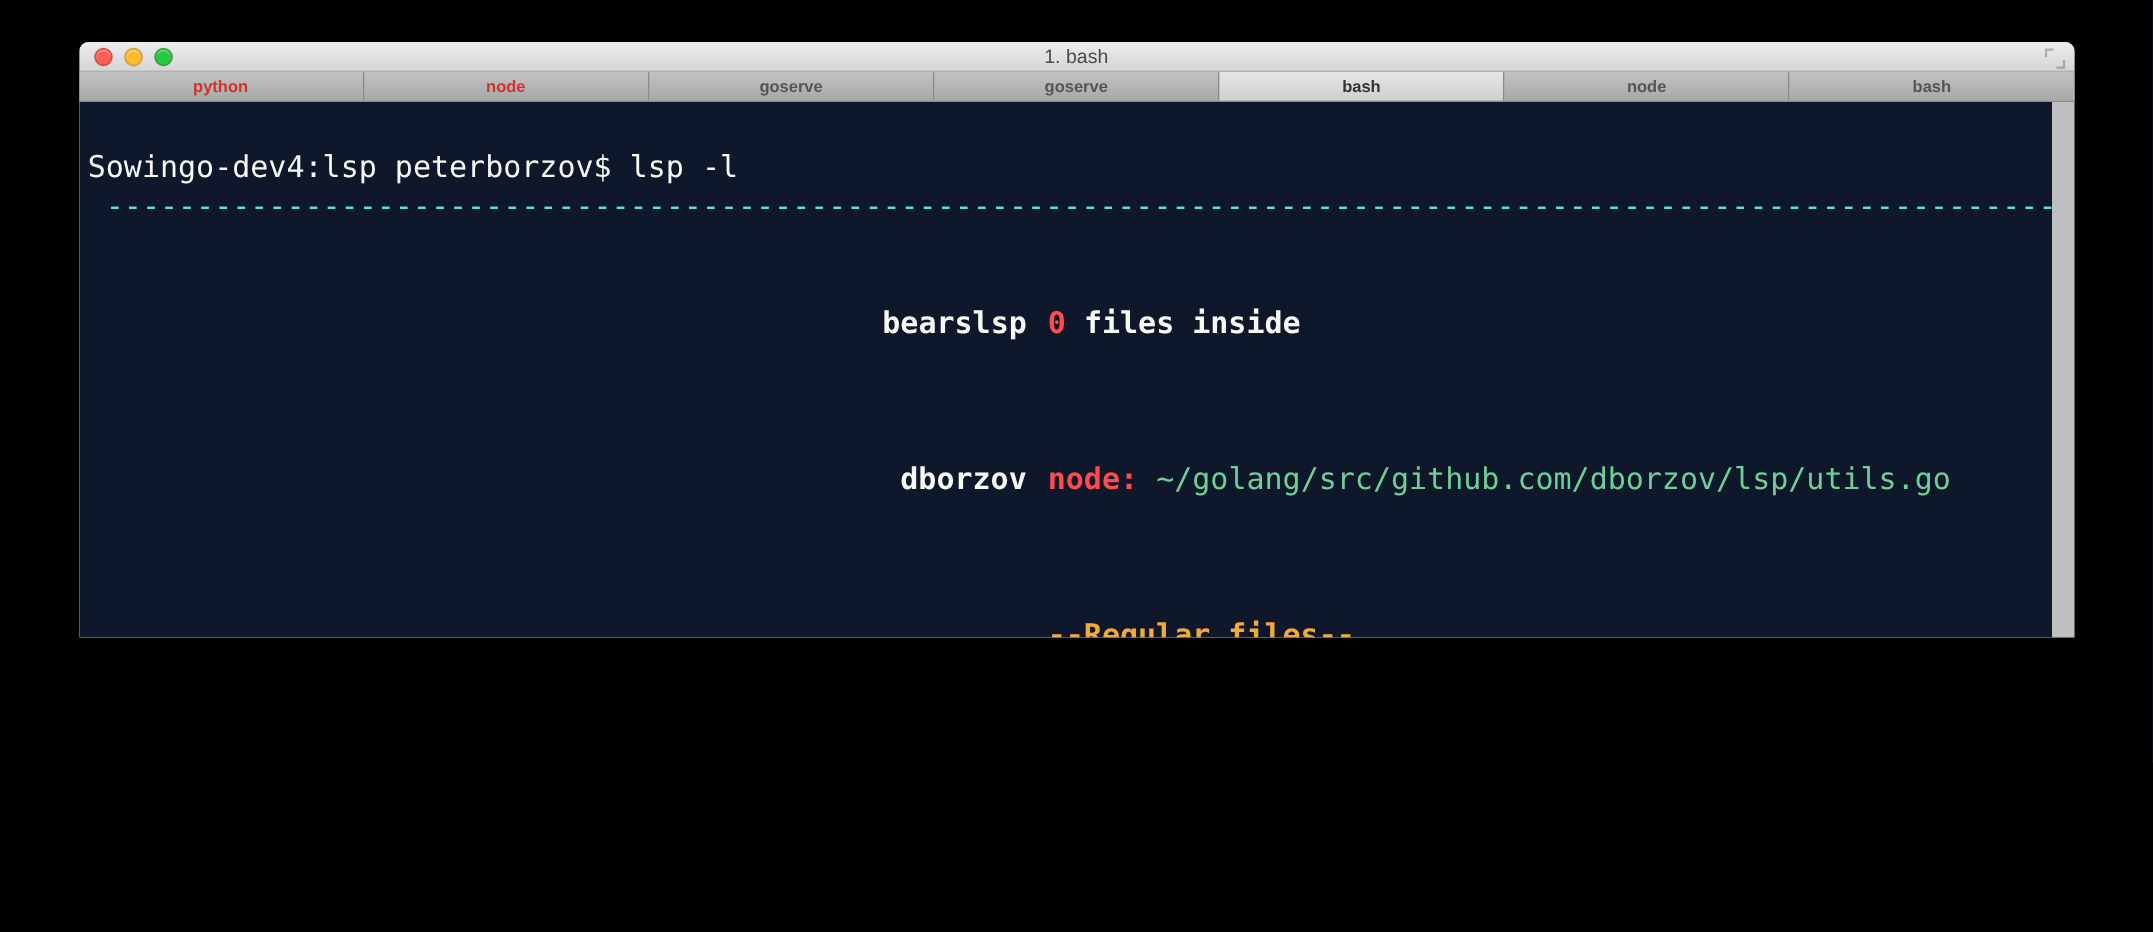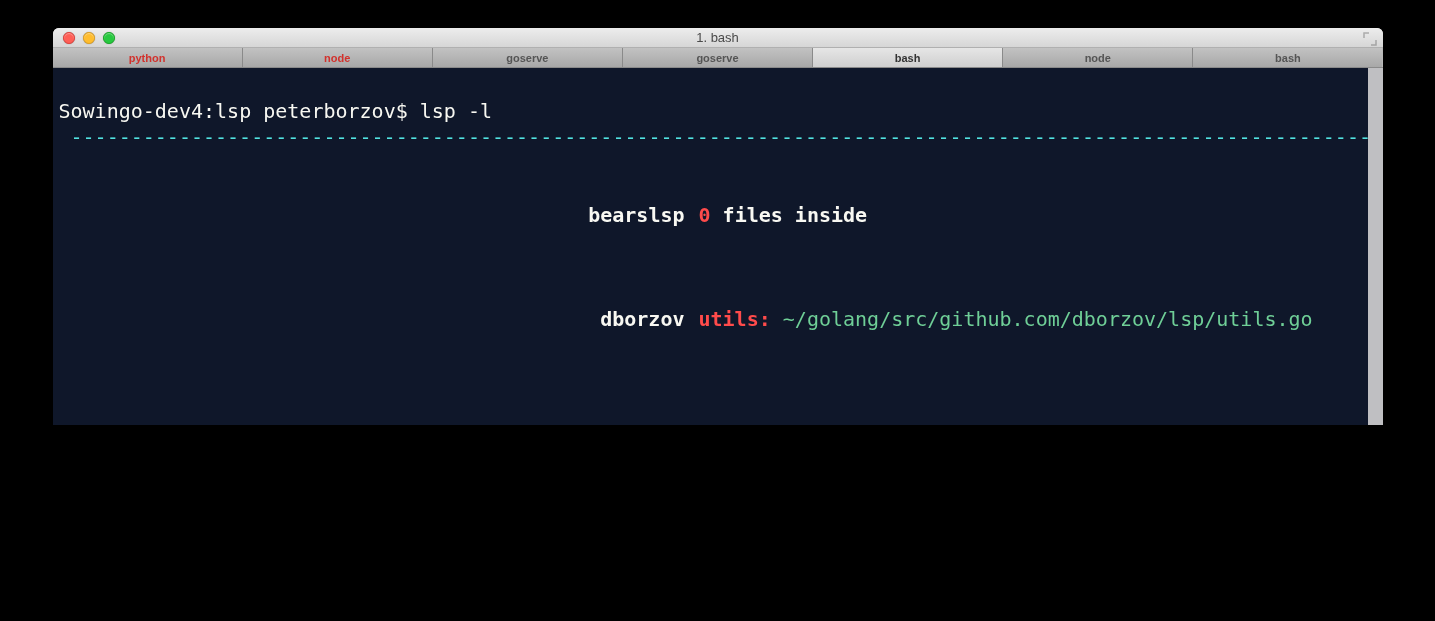--- a/index.html
+++ b/index.html
@@ -146,22 +146,23 @@
   </div>
 
   <div class="terminal">
     <div class="scrollbar"></div>
     <div class="term-content">
 <span class="prompt-line"><span class="prompt-host">Sowingo-dev4</span>:<span>lsp</span> <span>peterborzov</span><span>$</span> <span>lsp -l</span></span>
 <span class="divider" id="divider"> ------------------------------------------------------------------------------------------------------------</span>
 <div class="gap"></div>
 <div class="row"><span class="col-left"><span class="fn">bearslsp</span></span><span class="red">0</span><span class="fn"> files inside</span></div>
 <div class="gap"></div>
-<div class="row"><span class="col-left"><span class="fn">dborzov</span></span><span class="red">utils:</span> <span class="link-path">~/golang/src/github.com/dborzov/lsp/utils.go</span></div>
+<div class="row"><span class="col-left"><span class="fn">dborzov</span></span><span class="red">node:</span> <span class="link-path">~/golang/src/github.com/dborzov/lsp/utils.go</span></div>
 <div class="gap"></div>
+<div class="row"><span class="col-left"></span><span class="hdr">--Regular files--</span></div>
 
 
 
 
 
 
 
     </div>
   </div>
 </div>

